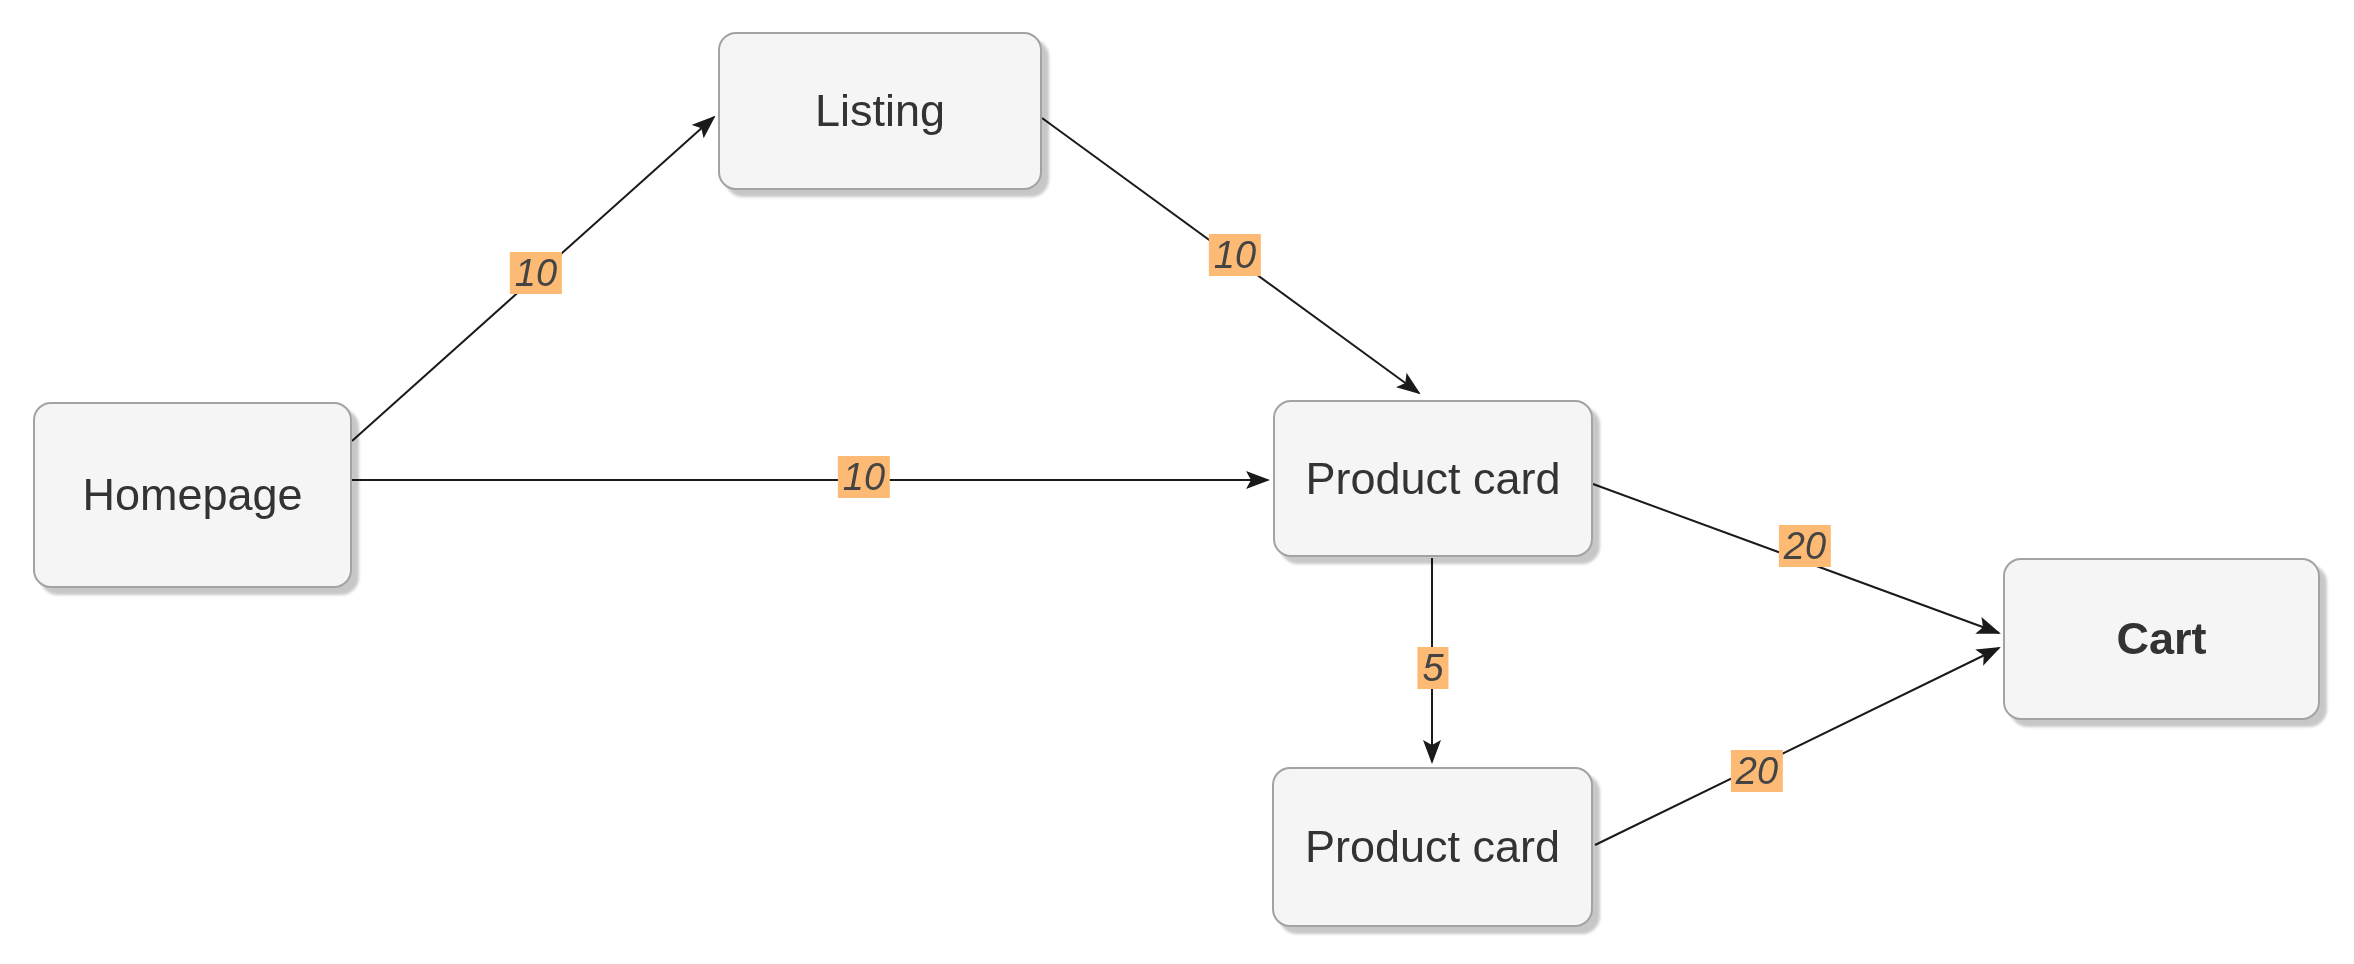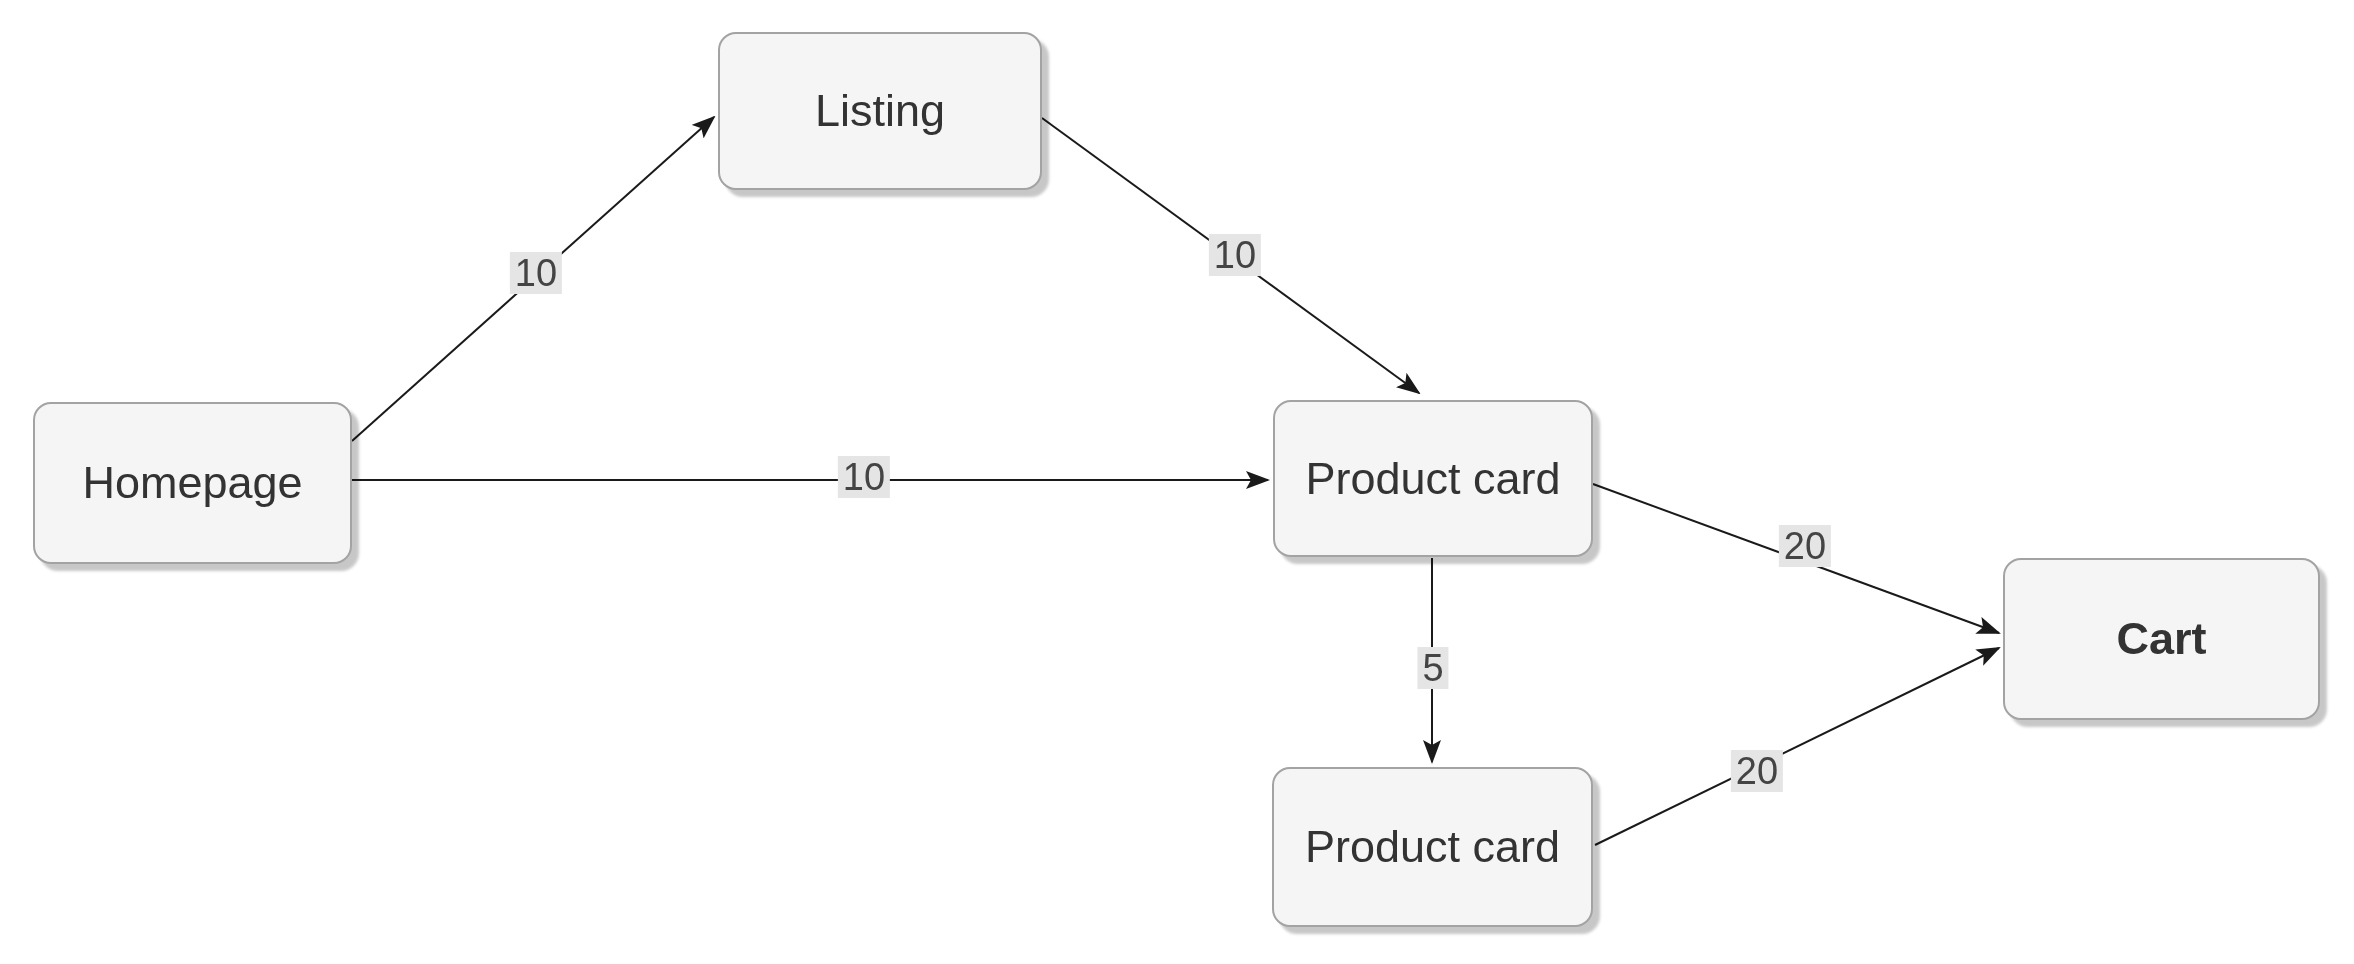--- a/index.html
+++ b/index.html
@@ -41,29 +41,30 @@
   }
   .node-label {
     font-size: 45px;
     color: #333333;
     white-space: nowrap;
   }
   .edge-label {
     position: absolute;
     z-index: 3;
     transform: translate(-50%, -50%);
-    background: #e5e5e5;
+    background: #fdba74;
     color: #444444;
     font-size: 38px;
     line-height: 1;
     padding: 2px 5px;
     white-space: nowrap;
+    font-style: italic;
   }
   
-  .node-homepage      { left: 33px;   top: 402px; width: 319px; height: 162px; }
+  .node-homepage      { left: 33px;   top: 402px; width: 319px; height: 186px; }
   .node-listing       { left: 718px;  top: 32px;  width: 324px; height: 158px; }
   .node-product-card-1{ left: 1273px; top: 400px; width: 320px; height: 157px; }
   .node-cart          { left: 2003px; top: 558px; width: 317px; height: 162px; font-weight: bold; }
   .node-product-card-2{ left: 1272px; top: 767px; width: 321px; height: 160px; }
   
   .edge-label-1 { left: 536px;  top: 273px; }
   .edge-label-2 { left: 1235px; top: 255px; }
   .edge-label-3 { left: 864px;  top: 477px; }
   .edge-label-4 { left: 1805px; top: 546px; }
   .edge-label-5 { left: 1433px; top: 668px; }

